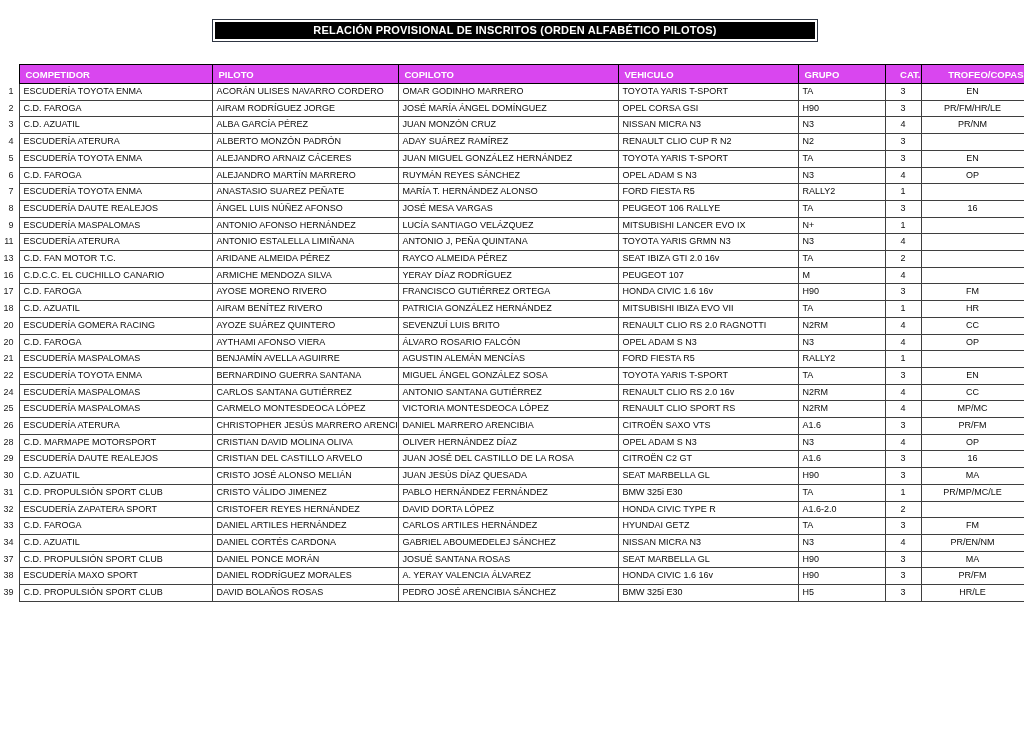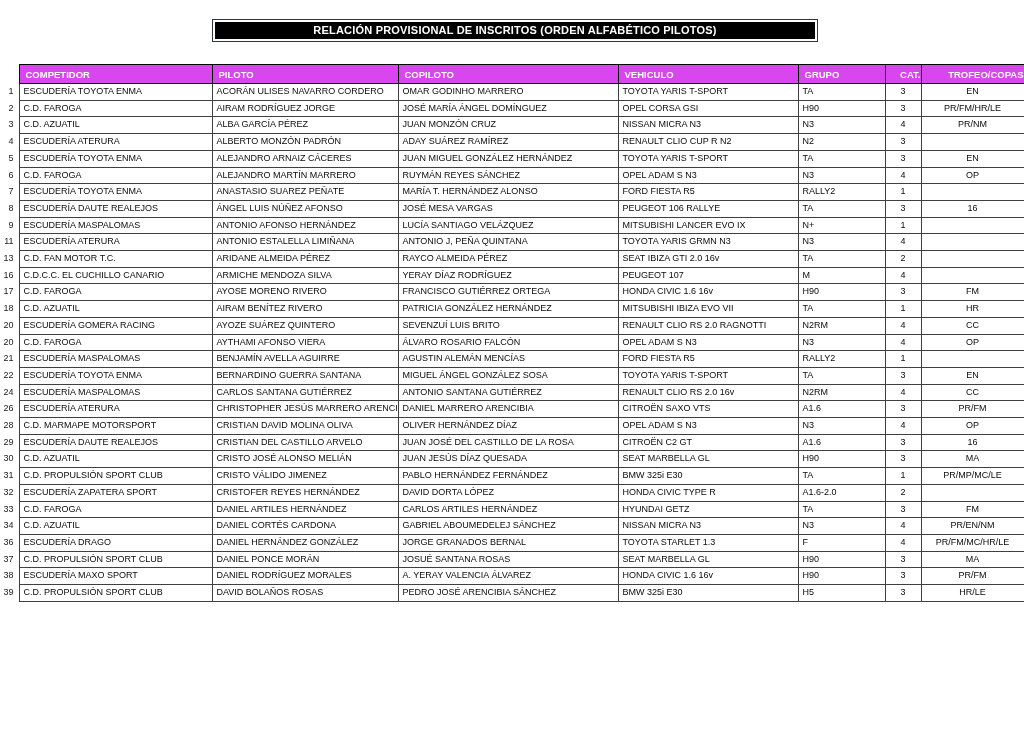--- a/index.html
+++ b/index.html
@@ -258,20 +258,30 @@
         <td class="num">24</td>
         <td class="competidor">ESCUDERÍA MASPALOMAS</td>
         <td class="piloto">CARLOS SANTANA GUTIÉRREZ</td>
         <td class="copiloto">ANTONIO SANTANA GUTIÉRREZ</td>
         <td class="vehiculo">RENAULT CLIO RS 2.0 16v</td>
         <td class="grupo">N2RM</td>
         <td class="cat">4</td>
         <td class="trofeo">CC</td>
       </tr>
       <tr>
+        <td class="num">25</td>
+        <td class="competidor">ESCUDERÍA MASPALOMAS</td>
+        <td class="piloto">CARMELO MONTESDEOCA LÓPEZ</td>
+        <td class="copiloto">VICTORIA MONTESDEOCA LÓPEZ</td>
+        <td class="vehiculo">RENAULT CLIO SPORT RS</td>
+        <td class="grupo">N2RM</td>
+        <td class="cat">4</td>
+        <td class="trofeo">MP/MC</td>
+      </tr>
+      <tr>
         <td class="num">26</td>
         <td class="competidor">ESCUDERÍA ATERURA</td>
         <td class="piloto">CHRISTOPHER JESÚS MARRERO ARENCIBIA</td>
         <td class="copiloto">DANIEL MARRERO ARENCIBIA</td>
         <td class="vehiculo">CITROËN SAXO VTS</td>
         <td class="grupo">A1.6</td>
         <td class="cat">3</td>
         <td class="trofeo">PR/FM</td>
       </tr>
       <tr>
@@ -338,30 +348,20 @@
         <td class="num">34</td>
         <td class="competidor">C.D. AZUATIL</td>
         <td class="piloto">DANIEL CORTÉS CARDONA</td>
         <td class="copiloto">GABRIEL ABOUMEDELEJ SÁNCHEZ</td>
         <td class="vehiculo">NISSAN MICRA N3</td>
         <td class="grupo">N3</td>
         <td class="cat">4</td>
         <td class="trofeo">PR/EN/NM</td>
       </tr>
       <tr>
-        <td class="num">36</td>
-        <td class="competidor">ESCUDERÍA DRAGO</td>
-        <td class="piloto">DANIEL HERNÁNDEZ GONZÁLEZ</td>
-        <td class="copiloto">JORGE GRANADOS BERNAL</td>
-        <td class="vehiculo">TOYOTA STARLET 1.3</td>
-        <td class="grupo">F</td>
-        <td class="cat">4</td>
-        <td class="trofeo">PR/FM/MC/HR/LE</td>
-      </tr>
-      <tr>
         <td class="num">37</td>
         <td class="competidor">C.D. PROPULSIÓN SPORT CLUB</td>
         <td class="piloto">DANIEL PONCE MORÁN</td>
         <td class="copiloto">JOSUÉ SANTANA ROSAS</td>
         <td class="vehiculo">SEAT MARBELLA GL</td>
         <td class="grupo">H90</td>
         <td class="cat">3</td>
         <td class="trofeo">MA</td>
       </tr>
       <tr>

